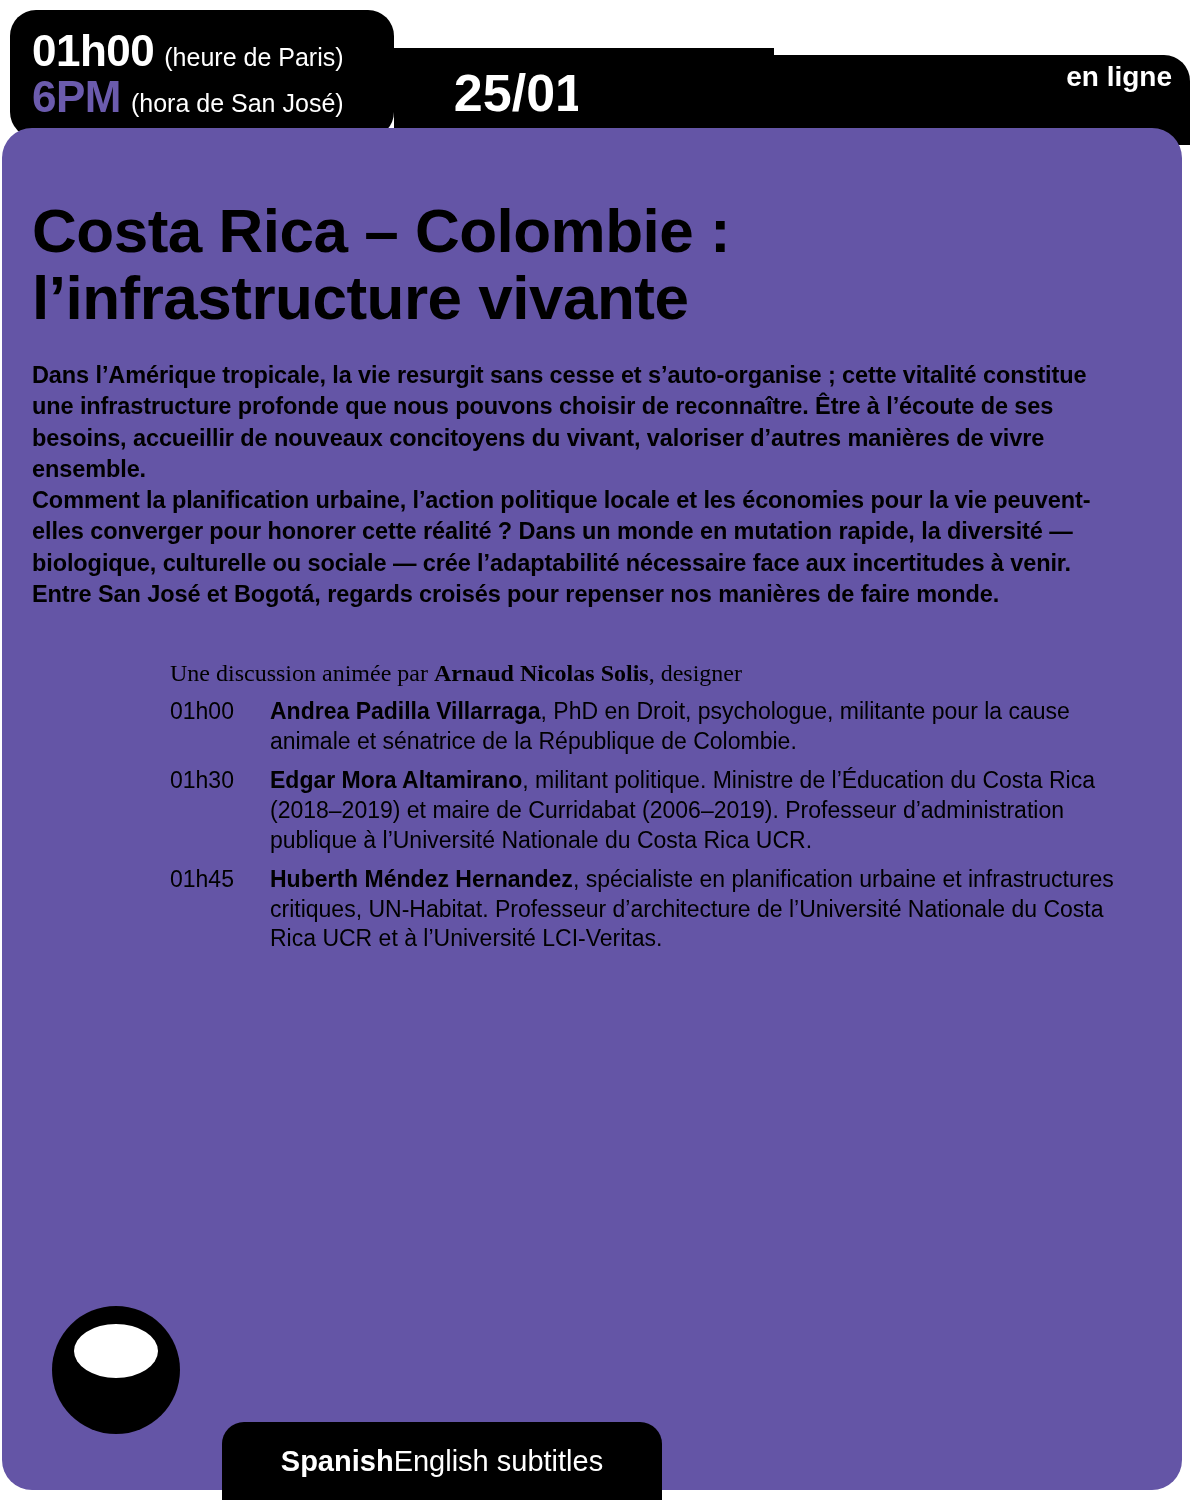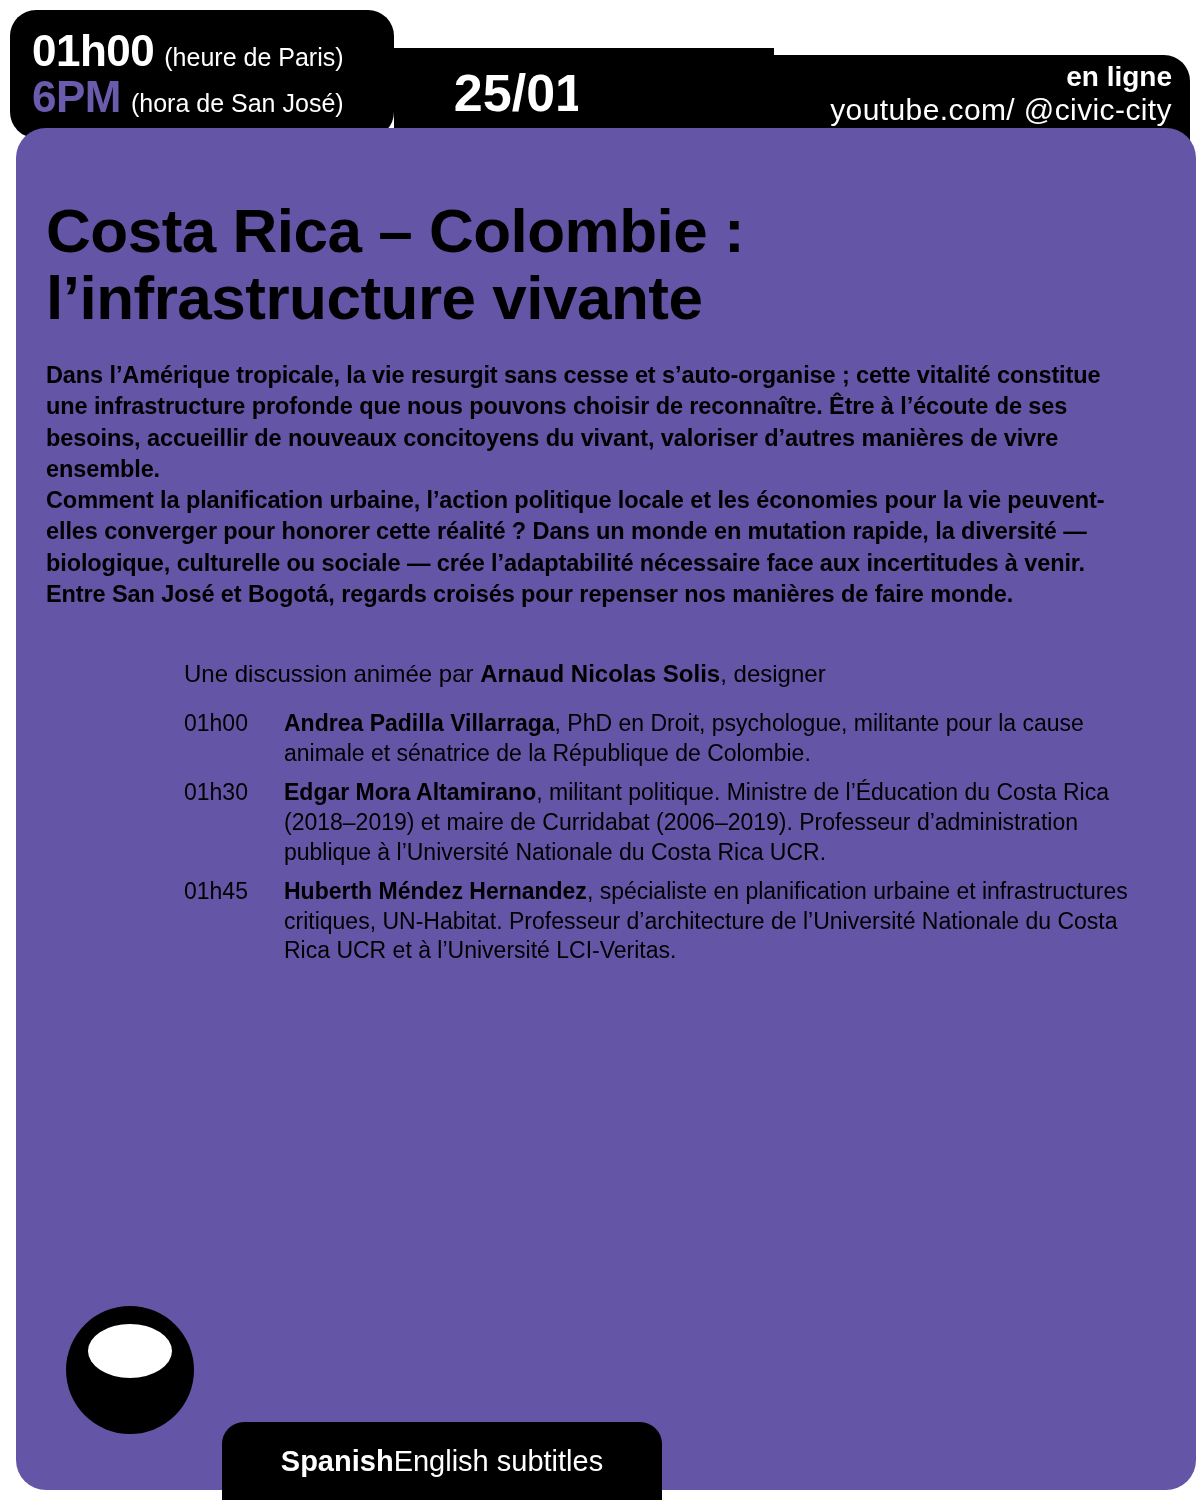--- a/index.html
+++ b/index.html
@@ -92,21 +92,21 @@
   }
   .online-url {
     font-size: 30px;
     line-height: 1.15;
     letter-spacing: 0.4px;
   }
 
   
   .panel {
     position: absolute;
-    left: 16px;
+    left: 2px;
     top: 128px;
     width: 1180px;
     height: 1362px;
     background: #6455a6;
     border-radius: 30px;
   }
 
   .title {
     position: absolute;
     left: 30px;
@@ -136,21 +136,22 @@
   .programme {
     position: absolute;
     left: 168px;
     top: 530px;
     width: 970px;
     color: #000000;
   }
   .moderator {
     font-size: 24px;
     line-height: 1.3;
-    margin-bottom: 20px;
+    margin-bottom: 8px;
+    font-family: Liberation Serif, serif;
   }
   .moderator b { font-weight: bold; }
   .slot {
     display: flex;
     font-size: 23px;
     line-height: 1.3;
     margin-bottom: 9px;
   }
   .slot-time {
     width: 100px;
@@ -218,21 +219,20 @@
         <span class="time-note">(hora de San José)</span>
       </div>
     </div>
 
     <div class="date-block">
       <span class="date-text">25/01/2026</span>
     </div>
 
     <div class="online-block">
       <div class="online-label">en ligne</div>
-      <div class="online-url">youtube.com/ @civic-city</div>
     </div>
 
   </div>
 
   <div class="panel">
 
     <div class="title">
       <div>Costa Rica – Colombie :</div>
       <div>l’infrastructure vivante</div>
     </div>

